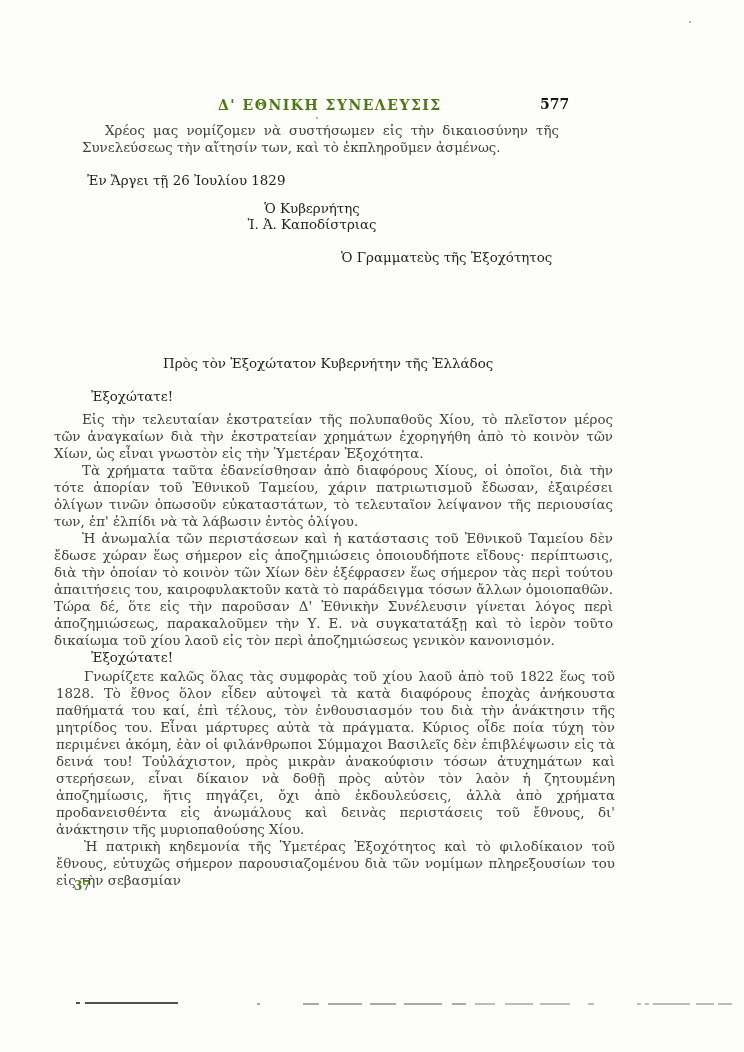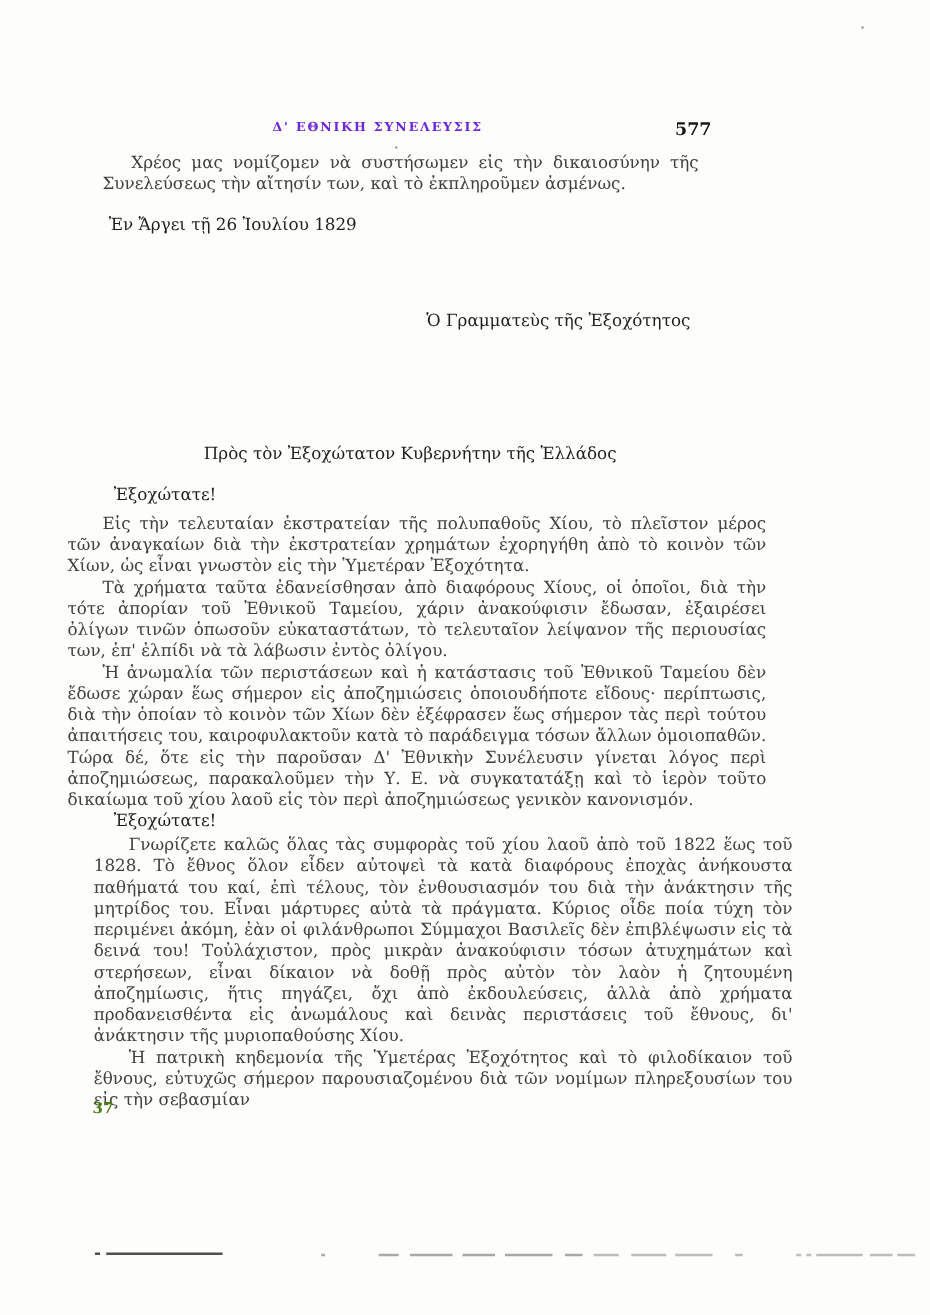--- a/index.html
+++ b/index.html
@@ -12,24 +12,24 @@
     position: relative;
     width: 744px; height: 1052px;
     background: #fdfdfb;
     color: #1e1e1e;
     overflow: hidden;
   }
   .abs { position: absolute; }
 
   
   .running-head {
-    font-size: 10px;
+    font-size: 14px;
     font-weight: bold;
     letter-spacing: 1.5px;
-    color: #6d28d9;
+    color: #4d7c0f;
     white-space: nowrap;
   }
   .page-number {
     font-size: 14px;
     font-weight: bold;
     color: #161616;
   }
 
   
   .body-text {
@@ -67,38 +67,42 @@
 
   <div class="abs running-head" style="left:218px; top:97px;">Δ' ΕΘΝΙΚΗ ΣΥΝΕΛΕΥΣΙΣ</div>
   <div class="abs page-number" style="left:540px; top:96px;">577</div>
 
   <div class="abs body-text letter1-para" style="left:82px; top:122px;">
     <p>Χρέος μας νομίζομεν νὰ συστήσωμεν εἰς τὴν δικαιοσύνην τῆς Συνελεύσεως τὴν αἴτησίν των, καὶ τὸ ἐκπληροῦμεν ἀσμένως.</p>
   </div>
 
   <div class="abs dateline" style="left:87px; top:173px;">Ἐν Ἄργει τῇ 26 Ἰουλίου 1829</div>
 
+  <div class="abs signature-block" style="left:222px; top:201px; width:180px;">
+    <div class="sig-line">Ὁ Κυβερνήτης</div>
+    <div class="sig-line">Ἰ. Ἀ. Καποδίστριας</div>
+  </div>
 
   <div class="abs signature-block" style="left:341px; top:250px; width:200px;">
     <div class="sig-line">Ὁ Γραμματεὺς τῆς Ἐξοχότητος</div>
   </div>
 
   <div class="abs section-heading" style="left:163px; top:356px;">Πρὸς τὸν Ἐξοχώτατον Κυβερνήτην τῆς Ἑλλάδος</div>
 
   <div class="abs salutation" style="left:91px; top:389px;">Ἐξοχώτατε!</div>
 
   <div class="abs body-text letter2-body" style="left:54px; top:411px;">
     <p>Εἰς τὴν τελευταίαν ἐκστρατείαν τῆς πολυπαθοῦς Χίου, τὸ πλεῖστον μέρος τῶν ἀναγκαίων διὰ τὴν ἐκστρατείαν χρημάτων ἐχορηγήθη ἀπὸ τὸ κοινὸν τῶν Χίων, ὡς εἶναι γνωστὸν εἰς τὴν Ὑμετέραν Ἐξοχότητα.</p>
-    <p>Τὰ χρήματα ταῦτα ἐδανείσθησαν ἀπὸ διαφόρους Χίους, οἱ ὁποῖοι, διὰ τὴν τότε ἀπορίαν τοῦ Ἐθνικοῦ Ταμείου, χάριν ἀνακούφισιν ἔδωσαν, ἐξαιρέσει ὀλίγων τινῶν ὁπωσοῦν εὐκαταστάτων, τὸ τελευταῖον λείψανον τῆς περιουσίας των, ἐπ' ἐλπίδι νὰ τὰ λάβωσιν ἐντὸς ὀλίγου.</p>
+    <p>Τὰ χρήματα ταῦτα ἐδανείσθησαν ἀπὸ διαφόρους Χίους, οἱ ὁποῖοι, διὰ τὴν τότε ἀπορίαν τοῦ Ἐθνικοῦ Ταμείου, χάριν πατριωτισμοῦ ἔδωσαν, ἐξαιρέσει ὀλίγων τινῶν ὁπωσοῦν εὐκαταστάτων, τὸ τελευταῖον λείψανον τῆς περιουσίας των, ἐπ' ἐλπίδι νὰ τὰ λάβωσιν ἐντὸς ὀλίγου.</p>
     <p>Ἡ ἀνωμαλία τῶν περιστάσεων καὶ ἡ κατάστασις τοῦ Ἐθνικοῦ Ταμείου δὲν ἔδωσε χώραν ἕως σήμερον εἰς ἀποζημιώσεις ὁποιουδήποτε εἴδους· περίπτωσις, διὰ τὴν ὁποίαν τὸ κοινὸν τῶν Χίων δὲν ἐξέφρασεν ἕως σήμερον τὰς περὶ τούτου ἀπαιτήσεις του, καιροφυλακτοῦν κατὰ τὸ παράδειγμα τόσων ἄλλων ὁμοιοπαθῶν. Τώρα δέ, ὅτε εἰς τὴν παροῦσαν Δ' Ἐθνικὴν Συνέλευσιν γίνεται λόγος περὶ ἀποζημιώσεως, παρακαλοῦμεν τὴν Υ. Ε. νὰ συγκατατάξῃ καὶ τὸ ἱερὸν τοῦτο δικαίωμα τοῦ χίου λαοῦ εἰς τὸν περὶ ἀποζημιώσεως γενικὸν κανονισμόν.</p>
   </div>
 
   <div class="abs salutation" style="left:91px; top:650px;">Ἐξοχώτατε!</div>
 
-  <div class="abs body-text letter2-body" style="left:75px; top:668px;">
+  <div class="abs body-text letter2-body" style="left:56px; top:668px;">
     <p>Γνωρίζετε καλῶς ὅλας τὰς συμφορὰς τοῦ χίου λαοῦ ἀπὸ τοῦ 1822 ἕως τοῦ 1828. Τὸ ἔθνος ὅλον εἶδεν αὐτοψεὶ τὰ κατὰ διαφόρους ἐποχὰς ἀνήκουστα παθήματά του καί, ἐπὶ τέλους, τὸν ἐνθουσιασμόν του διὰ τὴν ἀνάκτησιν τῆς μητρίδος του. Εἶναι μάρτυρες αὐτὰ τὰ πράγματα. Κύριος οἶδε ποία τύχη τὸν περιμένει ἀκόμη, ἐὰν οἱ φιλάνθρωποι Σύμμαχοι Βασιλεῖς δὲν ἐπιβλέψωσιν εἰς τὰ δεινά του! Τοὐλάχιστον, πρὸς μικρὰν ἀνακούφισιν τόσων ἀτυχημάτων καὶ στερήσεων, εἶναι δίκαιον νὰ δοθῇ πρὸς αὐτὸν τὸν λαὸν ἡ ζητουμένη ἀποζημίωσις, ἥτις πηγάζει, ὄχι ἀπὸ ἐκδουλεύσεις, ἀλλὰ ἀπὸ χρήματα προδανεισθέντα εἰς ἀνωμάλους καὶ δεινὰς περιστάσεις τοῦ ἔθνους, δι' ἀνάκτησιν τῆς μυριοπαθούσης Χίου.</p>
     <p>Ἡ πατρικὴ κηδεμονία τῆς Ὑμετέρας Ἐξοχότητος καὶ τὸ φιλοδίκαιον τοῦ ἔθνους, εὐτυχῶς σήμερον παρουσιαζομένου διὰ τῶν νομίμων πληρεξουσίων του εἰς τὴν σεβασμίαν</p>
   </div>
 
   <div class="abs sheet-number" style="left:74px; top:879px;">37</div>
 
   <div>
     <div class="artifact a-dark" style="left:76px;  top:1002px; width:4px;"></div>
     <div class="artifact a-dark" style="left:85px;  top:1002px; width:93px;"></div>
     <div class="artifact a-mid" style="left:257px; top:1003px; width:3px;"></div>

